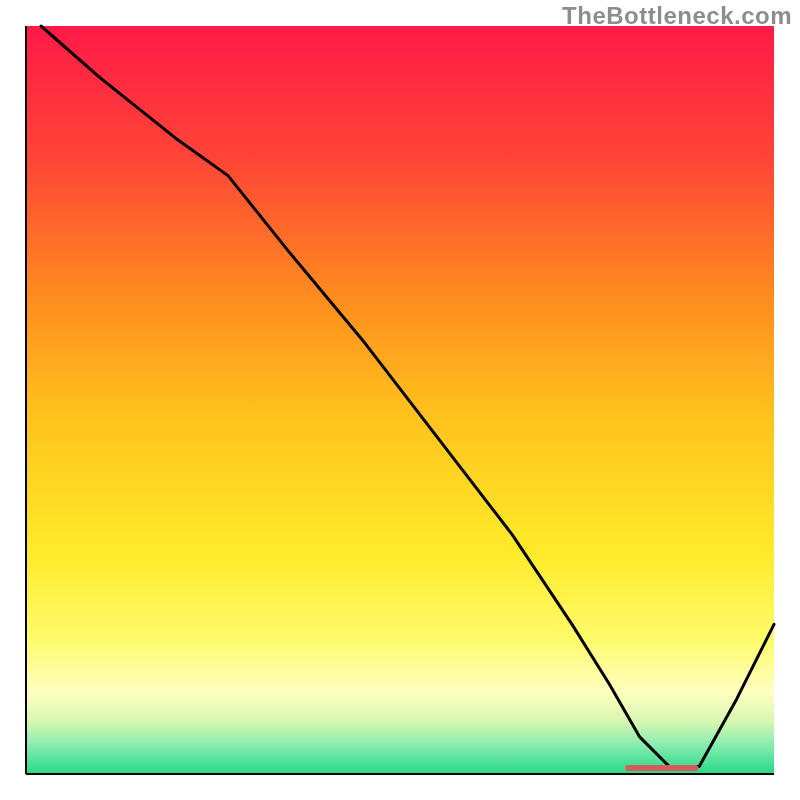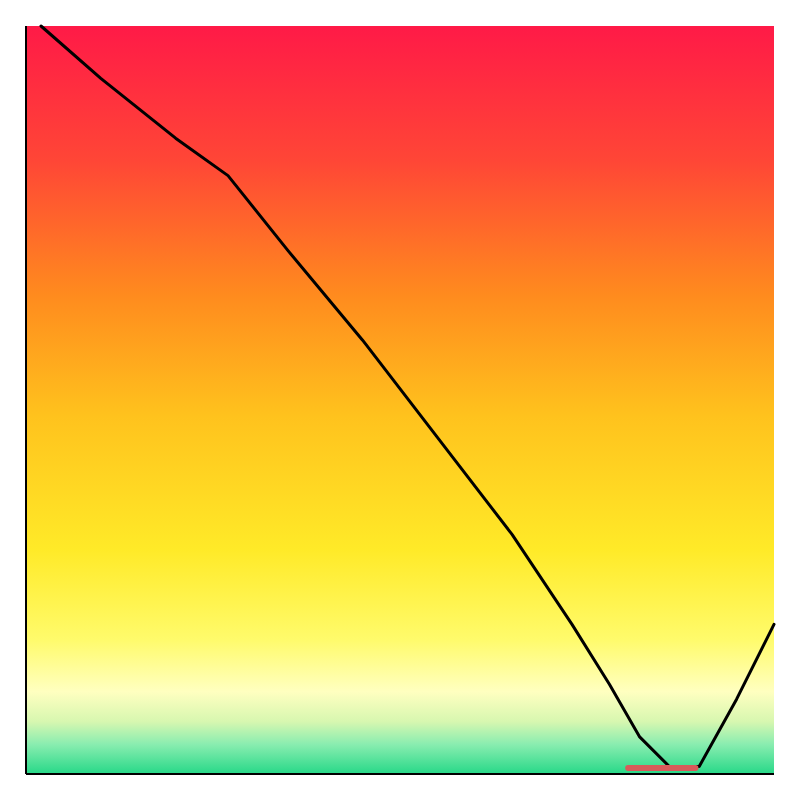--- a/index.html
+++ b/index.html
@@ -31,20 +31,21 @@
     top: 0;
     width: 800px;
     height: 800px;
     display: block;
   }
 </style>
 </head>
 <body>
 
 <div class="frame">
+  <div class="watermark">TheBottleneck.com</div>
 
   <svg class="plot" viewBox="0 0 800 800">
     <defs>
       <linearGradient id="bg-grad" x1="0" y1="0" x2="0" y2="1">
           <stop offset="0.0%" stop-color="#ff1a47"></stop>
           <stop offset="18.0%" stop-color="#ff4636"></stop>
           <stop offset="36.0%" stop-color="#ff8b1e"></stop>
           <stop offset="52.0%" stop-color="#ffc21d"></stop>
           <stop offset="70.0%" stop-color="#ffea28"></stop>
           <stop offset="82.0%" stop-color="#fffb6b"></stop>

